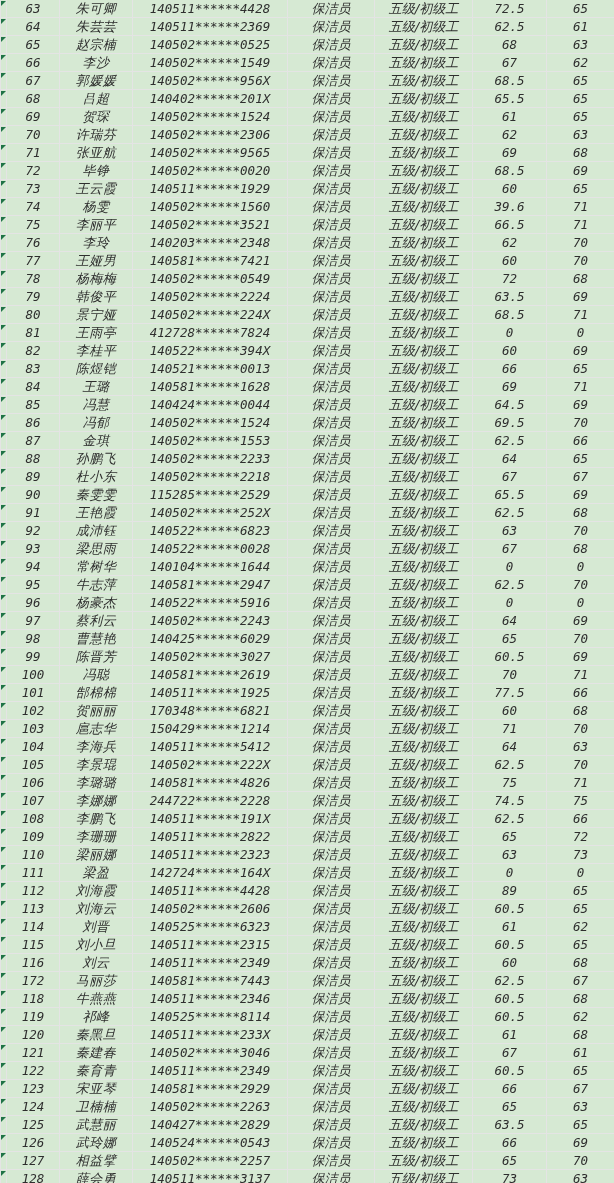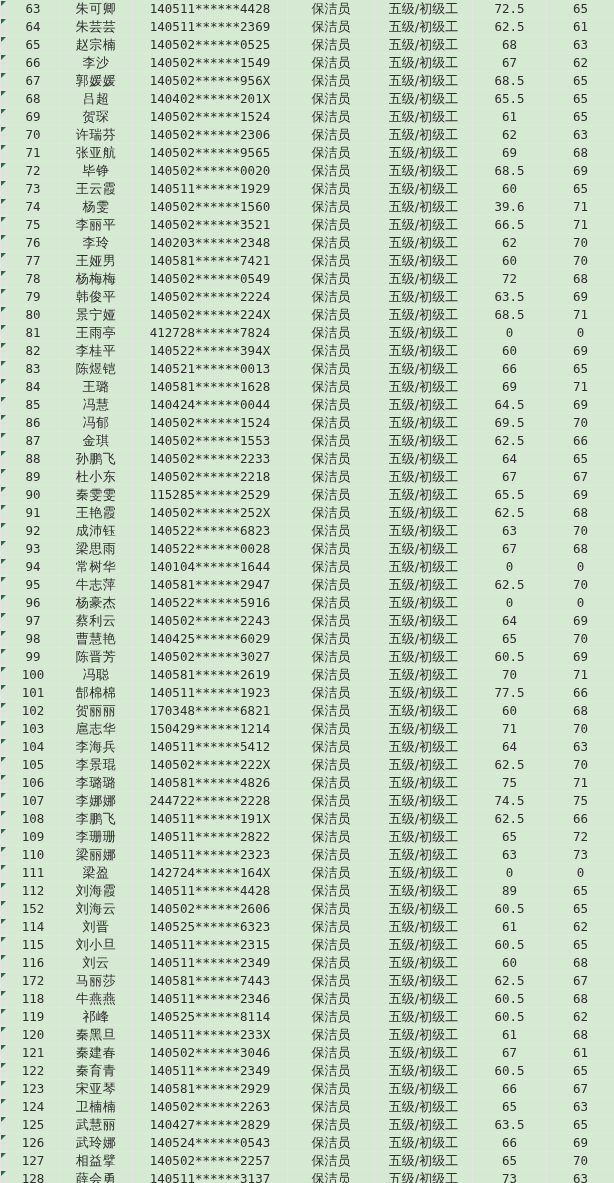--- a/index.html
+++ b/index.html
@@ -9,20 +9,21 @@
     height: 1183px;
     overflow: hidden;
     background: #d6e9d3;
     font-family: "DejaVu Sans", sans-serif;
   }
   #sheet {
     width: 614px;
     height: 1183px;
     overflow: hidden;
     background: #d6e9d3;
+    font-style: italic;
   }
   .row {
     display: flex;
     width: 614px;
     height: 18px;
     box-sizing: border-box;
   }
   .cell {
     box-sizing: border-box;
     height: 18px;
@@ -516,21 +517,21 @@
     <div class="cell c-level">五级/初级工</div>
     <div class="cell c-s1">70</div>
     <div class="cell c-s2">71</div>
   </div>
       <div class="row">
     <div class="cell c-sliver">
       <span class="tri"></span>
     </div>
     <div class="cell c-rownum">101</div>
     <div class="cell c-name">郜棉棉</div>
-    <div class="cell c-id">140511******1923</div>
+    <div class="cell c-id">140511******1925</div>
     <div class="cell c-job">保洁员</div>
     <div class="cell c-level">五级/初级工</div>
     <div class="cell c-s1">77.5</div>
     <div class="cell c-s2">66</div>
   </div>
       <div class="row">
     <div class="cell c-sliver">
       <span class="tri"></span>
     </div>
     <div class="cell c-rownum">102</div>
@@ -658,21 +659,21 @@
     <div class="cell c-id">140511******4428</div>
     <div class="cell c-job">保洁员</div>
     <div class="cell c-level">五级/初级工</div>
     <div class="cell c-s1">89</div>
     <div class="cell c-s2">65</div>
   </div>
       <div class="row">
     <div class="cell c-sliver">
       <span class="tri"></span>
     </div>
-    <div class="cell c-rownum">152</div>
+    <div class="cell c-rownum">113</div>
     <div class="cell c-name">刘海云</div>
     <div class="cell c-id">140502******2606</div>
     <div class="cell c-job">保洁员</div>
     <div class="cell c-level">五级/初级工</div>
     <div class="cell c-s1">60.5</div>
     <div class="cell c-s2">65</div>
   </div>
       <div class="row">
     <div class="cell c-sliver">
       <span class="tri"></span>

